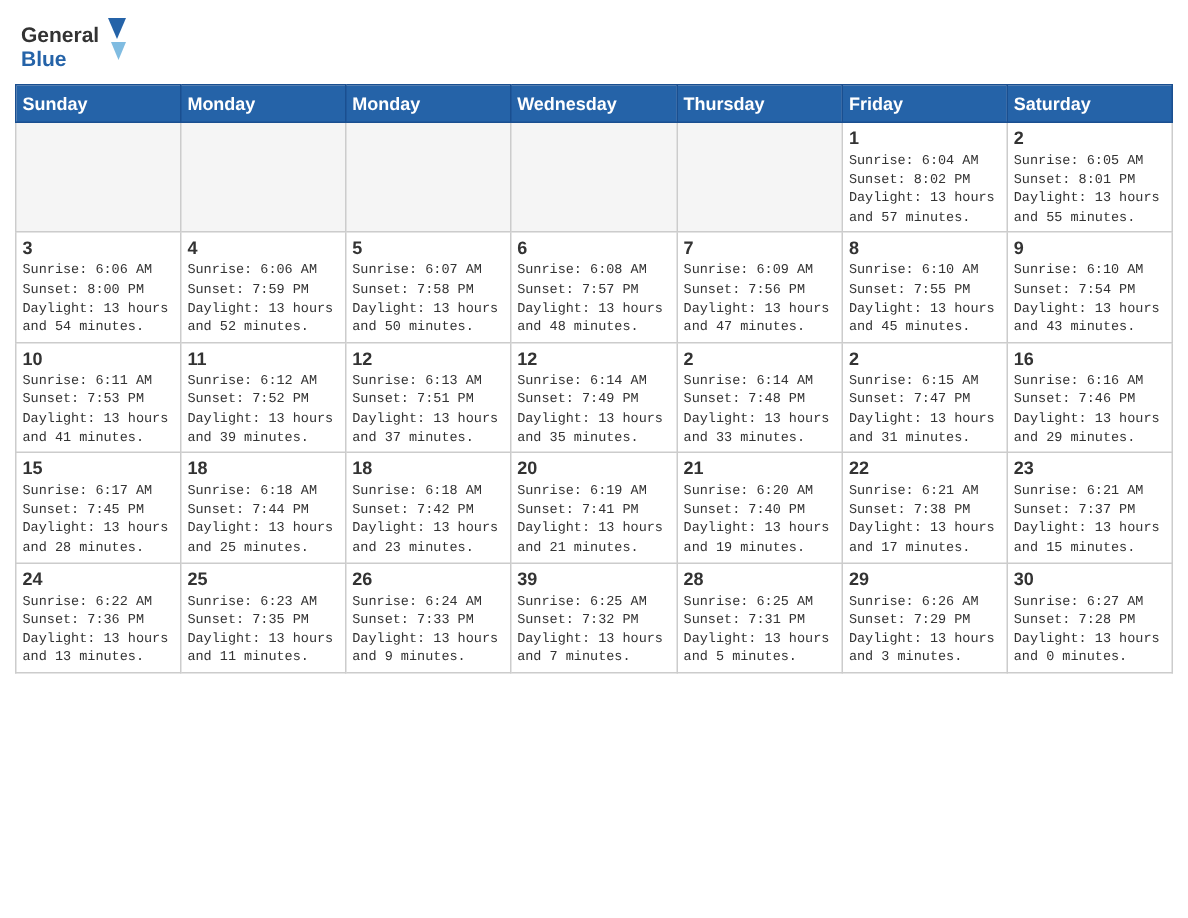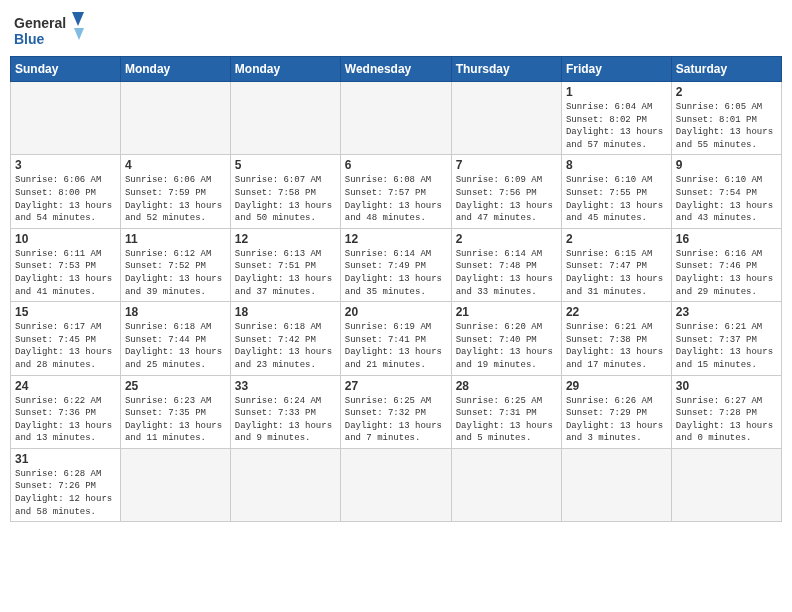--- a/index.html
+++ b/index.html
@@ -219,46 +219,34 @@
       <tr>
         <td>
           <span class="day-num">24</span>
           <div class="day-info">Sunrise: 6:22 AM<br>Sunset: 7:36 PM<br>Daylight: 13 hours<br>and 13 minutes.</div>
         </td>
         <td>
           <span class="day-num">25</span>
           <div class="day-info">Sunrise: 6:23 AM<br>Sunset: 7:35 PM<br>Daylight: 13 hours<br>and 11 minutes.</div>
         </td>
         <td>
-          <span class="day-num">33</span>
+          <span class="day-num">26</span>
           <div class="day-info">Sunrise: 6:24 AM<br>Sunset: 7:33 PM<br>Daylight: 13 hours<br>and 9 minutes.</div>
         </td>
         <td>
-          <span class="day-num">27</span>
+          <span class="day-num">39</span>
           <div class="day-info">Sunrise: 6:25 AM<br>Sunset: 7:32 PM<br>Daylight: 13 hours<br>and 7 minutes.</div>
         </td>
         <td>
           <span class="day-num">28</span>
           <div class="day-info">Sunrise: 6:25 AM<br>Sunset: 7:31 PM<br>Daylight: 13 hours<br>and 5 minutes.</div>
         </td>
         <td>
           <span class="day-num">29</span>
           <div class="day-info">Sunrise: 6:26 AM<br>Sunset: 7:29 PM<br>Daylight: 13 hours<br>and 3 minutes.</div>
         </td>
         <td>
           <span class="day-num">30</span>
           <div class="day-info">Sunrise: 6:27 AM<br>Sunset: 7:28 PM<br>Daylight: 13 hours<br>and 0 minutes.</div>
         </td>
-      </tr>
-      <tr class="last-row">
-        <td class="has-data">
-          <span class="day-num">31</span>
-          <div class="day-info">Sunrise: 6:28 AM<br>Sunset: 7:26 PM<br>Daylight: 12 hours<br>and 58 minutes.</div>
-        </td>
-        <td class="empty"></td>
-        <td class="empty"></td>
-        <td class="empty"></td>
-        <td class="empty"></td>
-        <td class="empty"></td>
-        <td class="empty"></td>
       </tr>
     </tbody>
 </table>
 
 </body></html>

